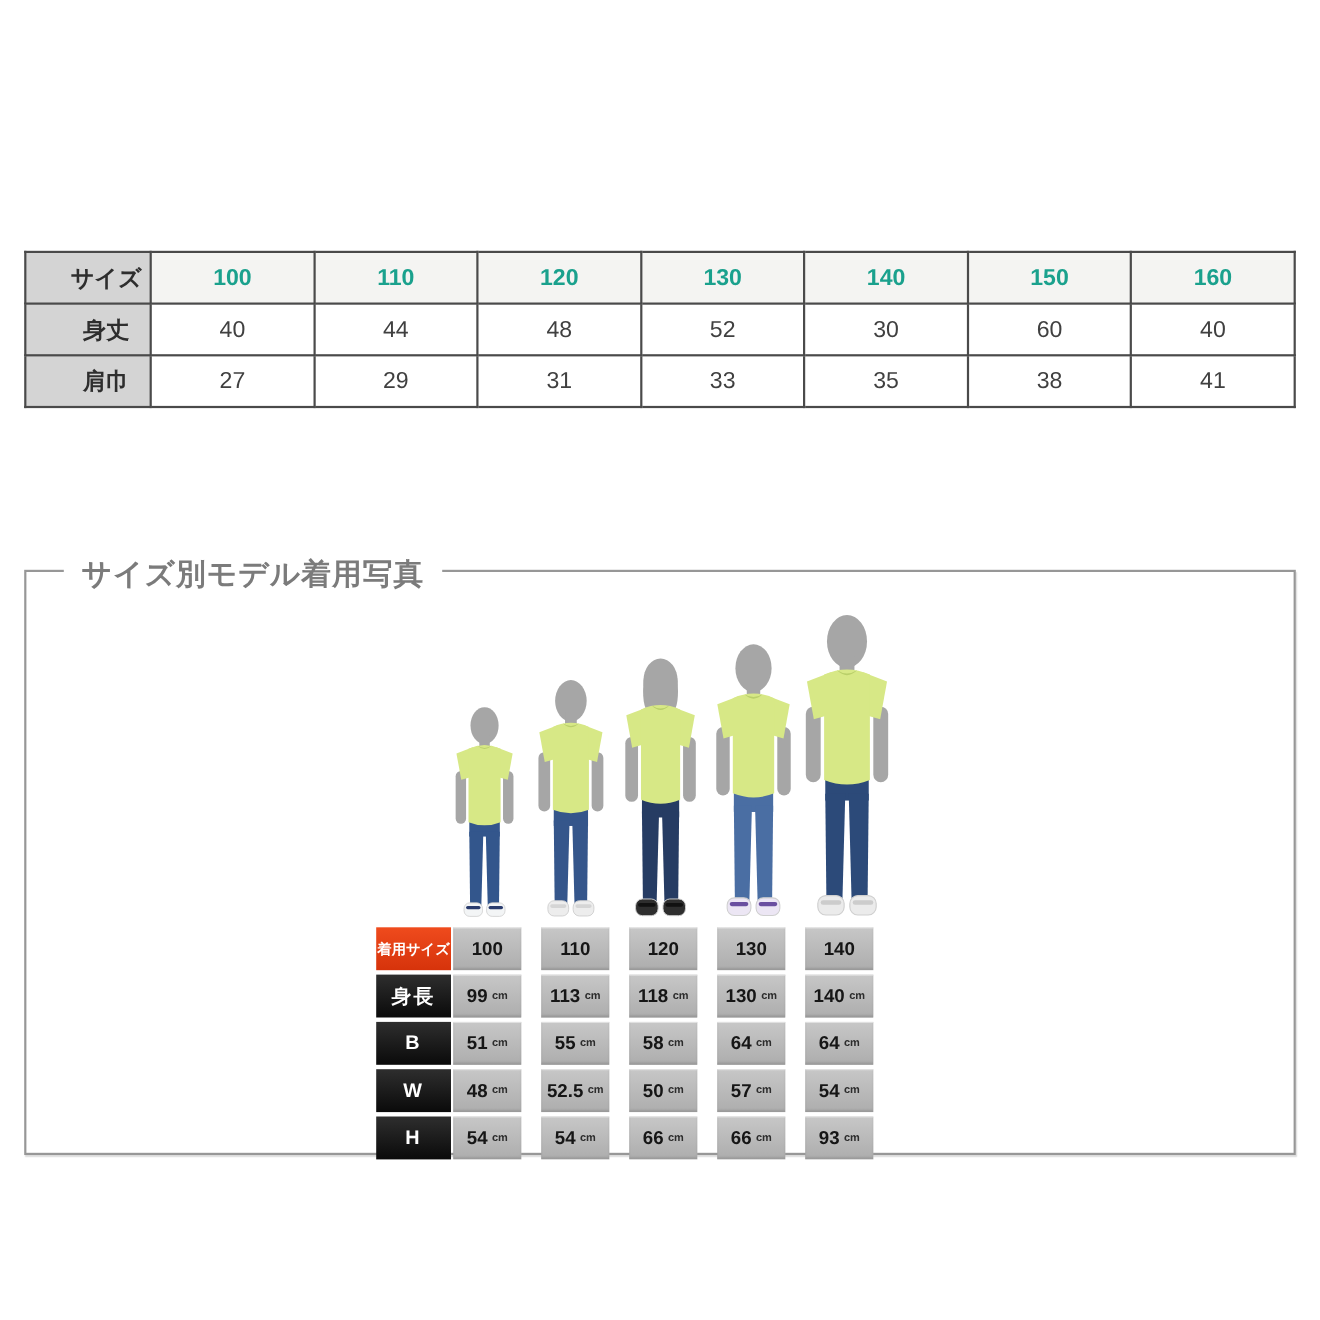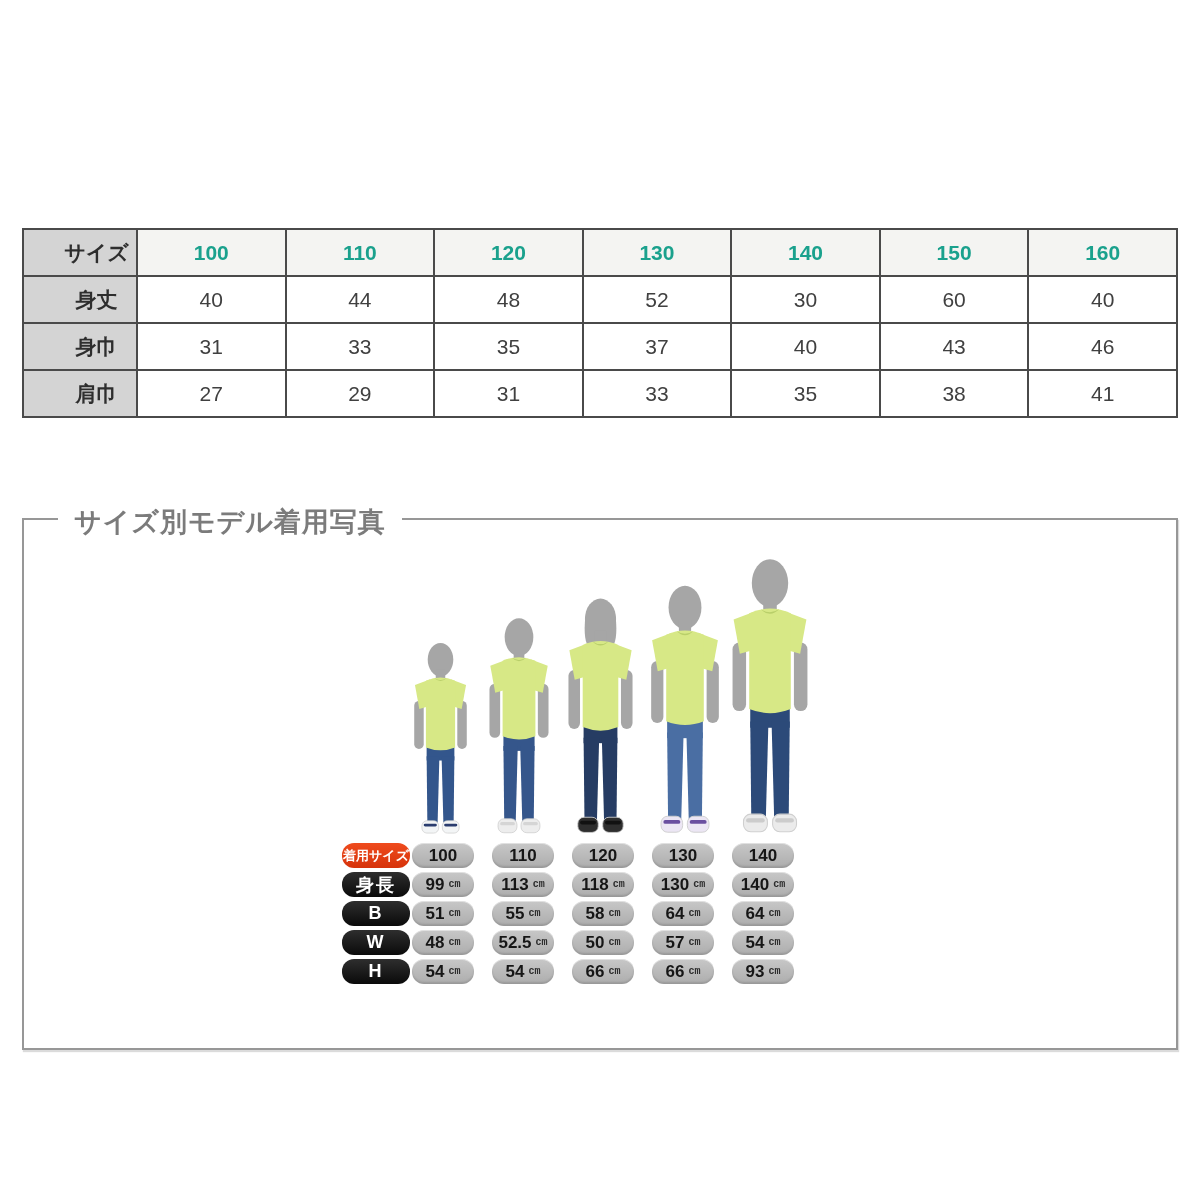--- a/index.html
+++ b/index.html
@@ -51,42 +51,42 @@
 
   
   .kid{position:absolute;bottom:212px;}
   .kid svg{display:block;}
 
   
   .model-spec{position:absolute;left:318px;top:323px;}
   .mrow{display:flex;margin-bottom:4px;}
   .mcell{
     display:flex;align-items:center;justify-content:center;
-    height:25px;box-sizing:border-box;border-radius:12px;
+    height:39px;box-sizing:border-box;
   }
   .mcell.mhead-label{
     width:68px;margin-right:2px;
     background:linear-gradient(#ef4b1d,#d6330b);
     color:#fff;font-size:13px;font-weight:bold;
   }
   .mcell.mlabel{
     width:68px;margin-right:2px;letter-spacing:2px;
     background:linear-gradient(#2e2e2e,#0a0a0a);
     color:#fff;font-size:18px;font-weight:bold;
   }
   .mcell.msize,.mcell.mval{
     width:62px;margin-right:18px;
     background:linear-gradient(#c7c7c7,#adadad);
     box-shadow:inset 0 1px 0 rgba(255,255,255,.45), inset 0 -2px 2px rgba(0,0,0,.12);
     color:#161616;font-weight:bold;
   }
   .mrow .mcell:last-child{margin-right:0;}
   .mcell.msize{font-size:17px;}
   .mval .num{font-size:17px;font-weight:bold;}
-  .mval .unit{font-size:10px;margin-left:4px;font-weight:bold;color:#2d2d2d;font-family:Liberation Mono, monospace;}
+  .mval .unit{font-size:10px;margin-left:4px;font-weight:bold;color:#2d2d2d;}
 </style>
 </head>
 <body>
 
 <table class="size-table">
   <colgroup>
     <col style="width:114px">
     <col>
       <col>
       <col>
@@ -110,30 +110,20 @@
         <th class="rlabel">身丈</th>
         <td class="val">40</td>
         <td class="val">44</td>
         <td class="val">48</td>
         <td class="val">52</td>
         <td class="val">30</td>
         <td class="val">60</td>
         <td class="val">40</td>
       </tr>
       <tr>
-        <th class="rlabel">身巾</th>
-        <td class="val">31</td>
-        <td class="val">33</td>
-        <td class="val">35</td>
-        <td class="val">37</td>
-        <td class="val">40</td>
-        <td class="val">43</td>
-        <td class="val">46</td>
-      </tr>
-      <tr>
         <th class="rlabel">肩巾</th>
         <td class="val">27</td>
         <td class="val">29</td>
         <td class="val">31</td>
         <td class="val">33</td>
         <td class="val">35</td>
         <td class="val">38</td>
         <td class="val">41</td>
       </tr>
     </tbody>

